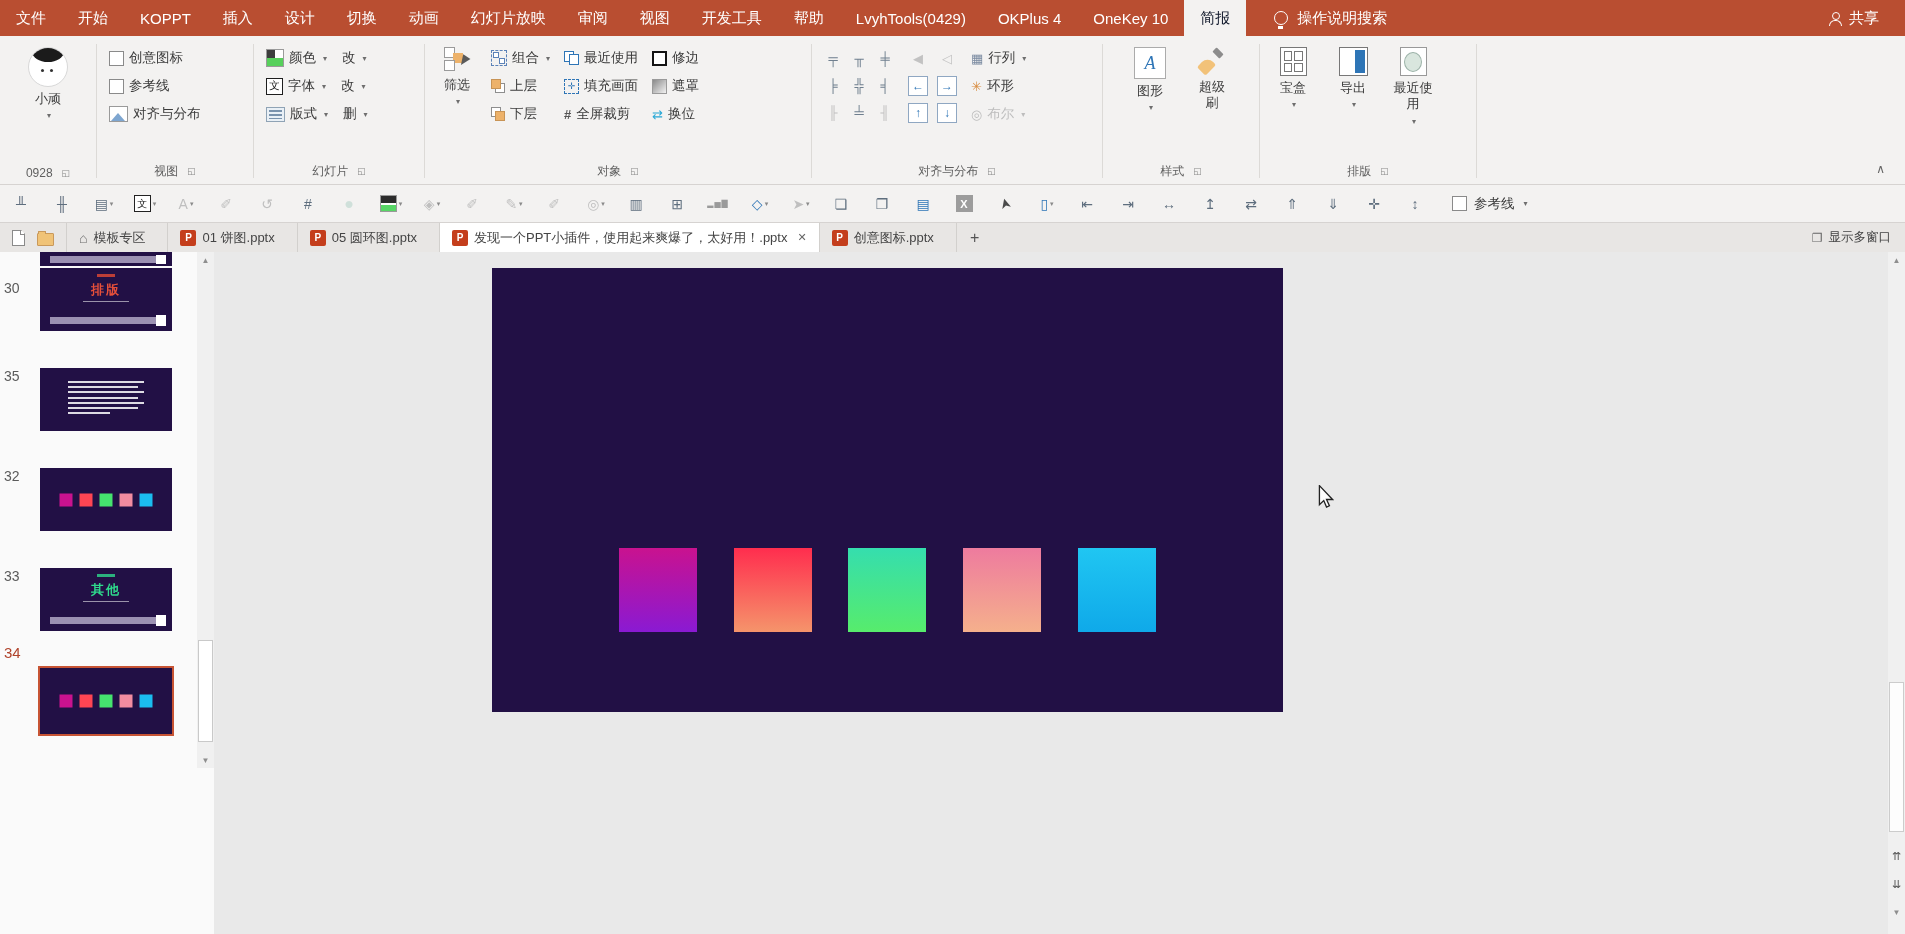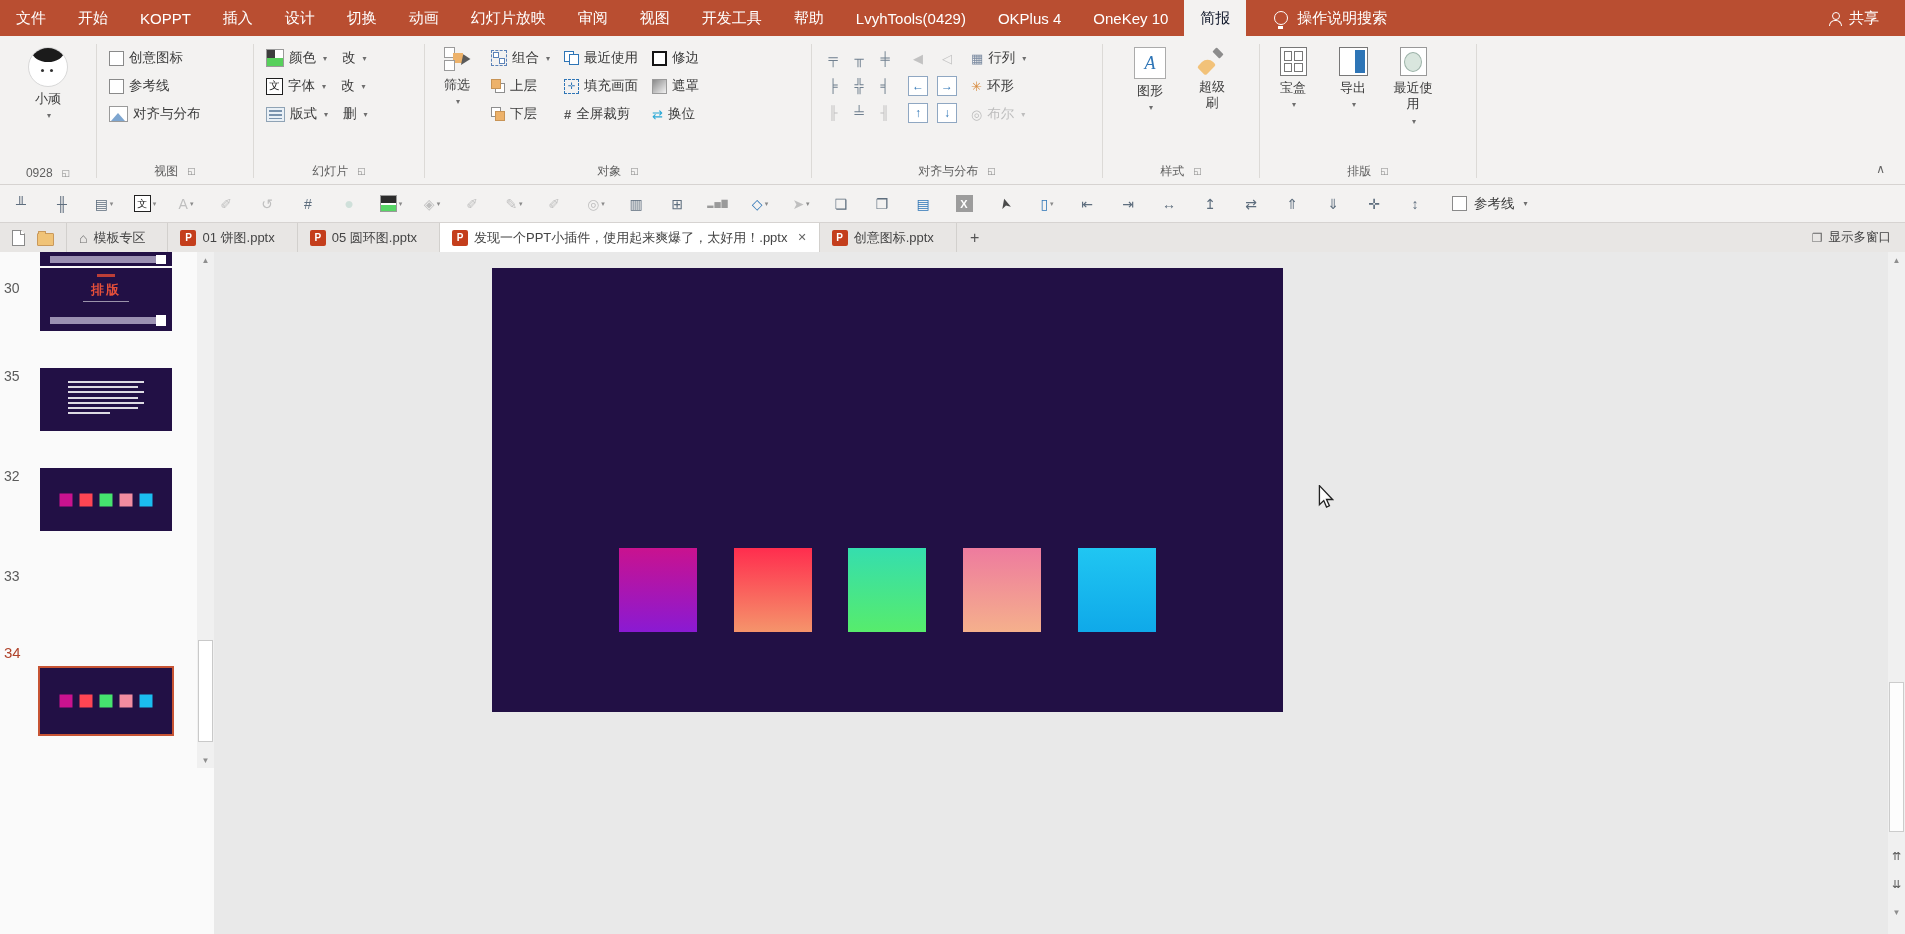--- a/index.html
+++ b/index.html
@@ -775,20 +775,27 @@
 
         <span style="background: rgb(201, 18, 143);"></span>
             <span style="background: rgb(255, 69, 83);"></span>
             <span style="background: rgb(69, 227, 110);"></span>
             <span style="background: rgb(242, 140, 160);"></span>
             <span style="background: rgb(27, 188, 239);"></span>
           </span>
       </div>
 
       <span class="tnum" style="top:316px">33</span>
+      <div class="thumb" style="top:316px">
+        <span class="t-brand" style="background:#2FD98C"></span>
+        <span class="t-title green">其他</span>
+        <span class="t-underline"></span>
+        <span class="t-strip"></span>
+          <span class="t-box"></span>
+      </div>
 
       <span class="tnum cur" style="top:392px">34</span>
       <div class="thumb sel" style="top:416px">
         <span class="t-swatches">
 
         <span style="background: rgb(201, 18, 143);"></span>
             <span style="background: rgb(255, 69, 83);"></span>
             <span style="background: rgb(69, 227, 110);"></span>
             <span style="background: rgb(242, 140, 160);"></span>
             <span style="background: rgb(27, 188, 239);"></span>

